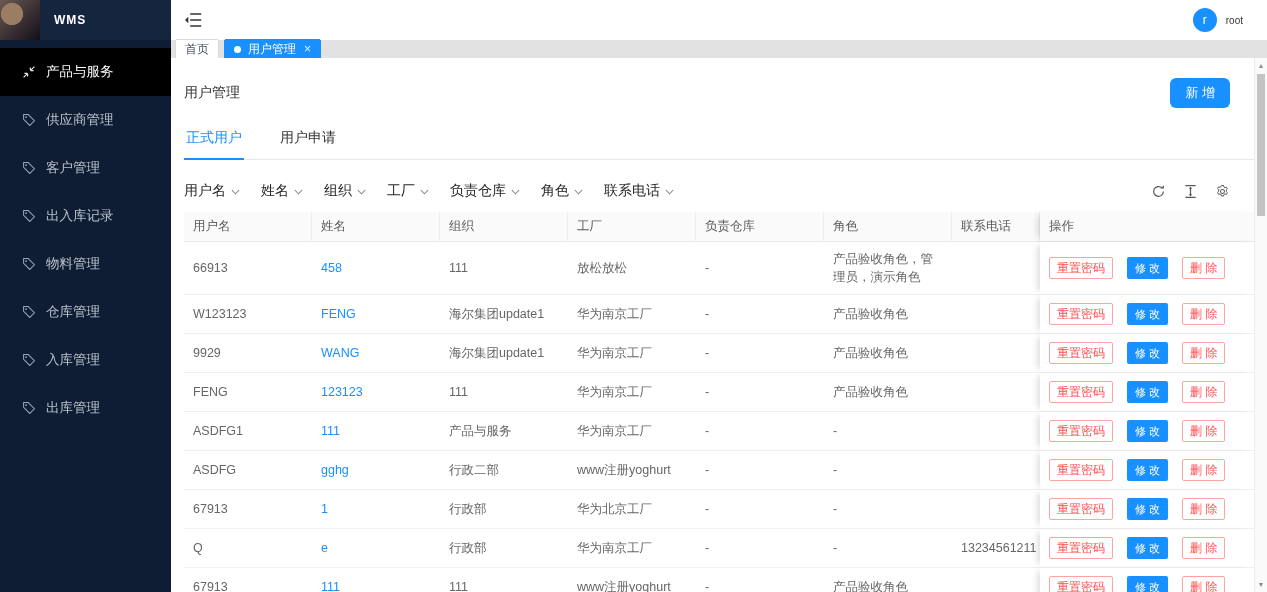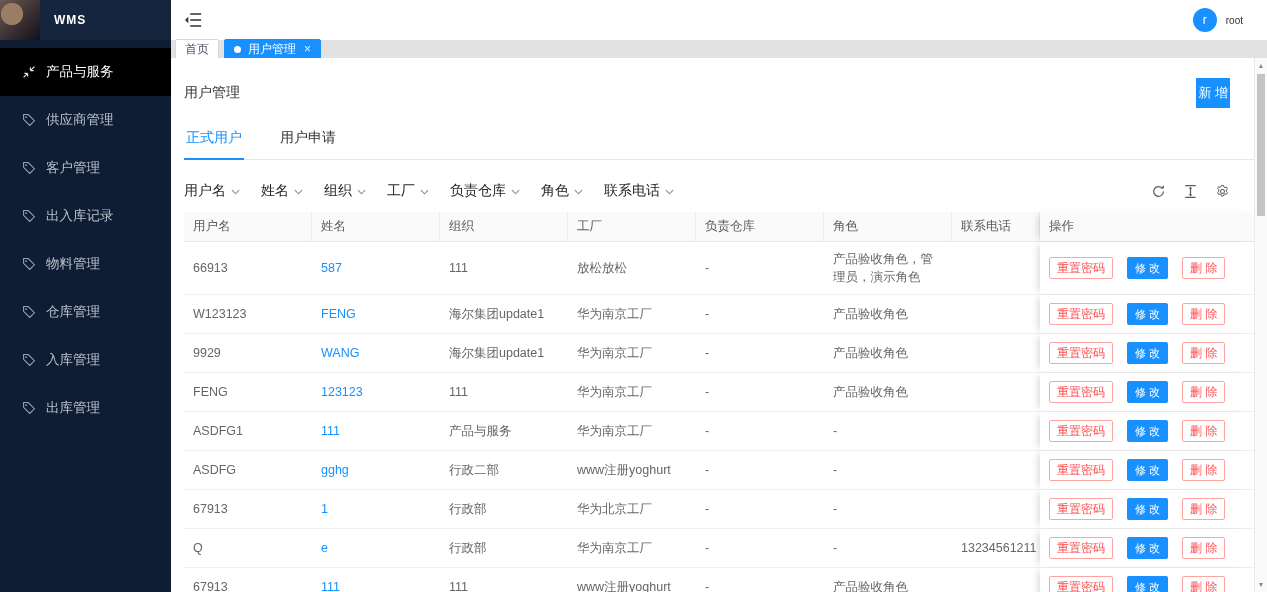--- a/index.html
+++ b/index.html
@@ -31,21 +31,21 @@
   .tab{height:21px;display:flex;align-items:center;padding:0 9px;font-size:12px;background:#fff;color:#495060;border:1px solid #d8d8d8;border-radius:2px;cursor:pointer;}
   .tab.active{background:#1890ff;border-color:#1890ff;color:#fff;}
   .tab-dot{width:7px;height:7px;border-radius:50%;background:#fff;margin-right:7px;}
   .tab-close{margin-left:8px;font-size:12px;line-height:1;opacity:.9;cursor:pointer;}
 
   .content{flex:1;position:relative;background:#fff;overflow:hidden;}
   .scrollwrap{height:100%;margin-right:13px;padding-left:13px;overflow:hidden;}
 
   .page-head{display:flex;align-items:center;justify-content:space-between;padding:20px 24px 0 0;}
   .page-title{font-size:14px;color:#333;}
-  .btn-primary{background:#1890ff;color:#fff;border:none;border-radius:0;font-size:13px;padding:6px 2px;cursor:pointer;text-align:right;}
+  .btn-primary{background:#1890ff;color:#fff;border:none;border-radius:6px;font-size:13px;padding:6px 15px;cursor:pointer;text-align:right;}
 
   .page-tabs{display:flex;gap:34px;margin-top:12px;border-bottom:1px solid #e8e8e8;}
   .ptab{padding:9px 2px 11px;font-size:14px;color:#333;cursor:pointer;border-bottom:2px solid transparent;margin-bottom:-1px;}
   .ptab.active{color:#1890ff;border-bottom-color:#1890ff;}
 
   .toolbar{display:flex;align-items:center;justify-content:space-between;margin-top:22px;padding-right:24px;}
   .filters{display:flex;align-items:center;gap:21px;}
   .filter{display:flex;align-items:center;gap:5px;font-size:14px;color:#262626;cursor:pointer;}
   .filter-caret{display:inline-flex;margin-top:2px;}
   .tool-icons{display:flex;align-items:center;gap:17px;color:#595959;}
@@ -281,21 +281,21 @@
               <div class="th">姓名</div>
               <div class="th">组织</div>
               <div class="th">工厂</div>
               <div class="th">负责仓库</div>
               <div class="th">角色</div>
               <div class="th">联系电话</div>
               <div class="th th-actions">操作</div>
             </div>
             <div class="trow trow-grid">
               <div class="td">66913</div>
-              <div class="td link">587</div>
+              <div class="td link">458</div>
               <div class="td">111</div>
               <div class="td">放松放松</div>
               <div class="td">-</div>
               <div class="td">产品验收角色，管理员，演示角色</div>
               <div class="td"></div>
               <div class="td row-actions">
                 <button class="btn-outline-danger">重置密码</button>
                 <button class="btn-blue">修 改</button>
                 <button class="btn-outline-danger">删 除</button>
               </div>

